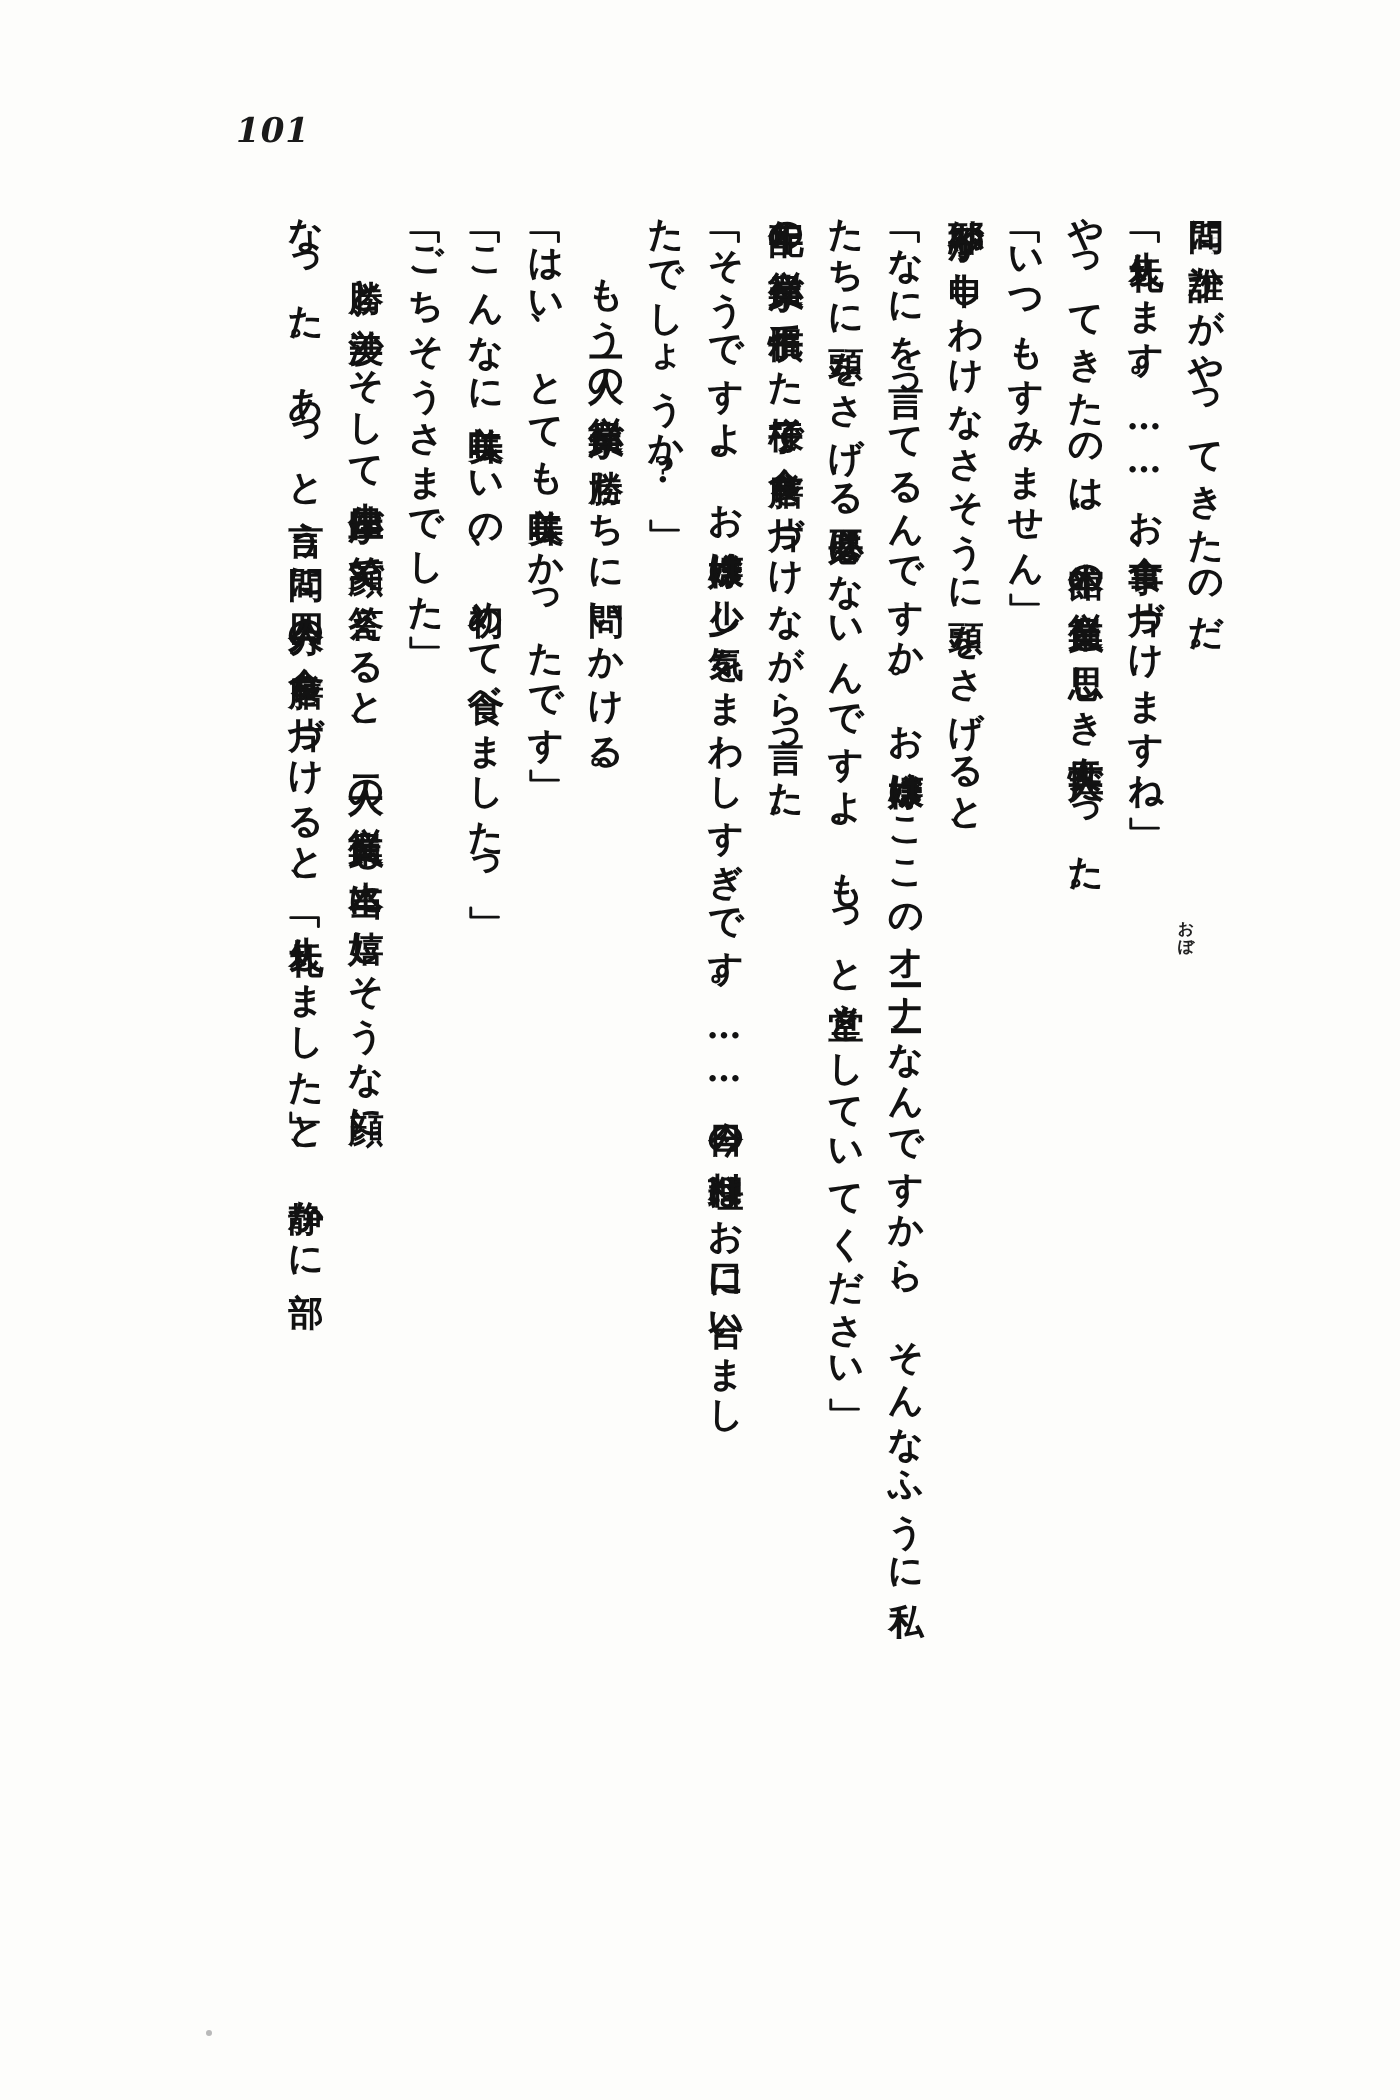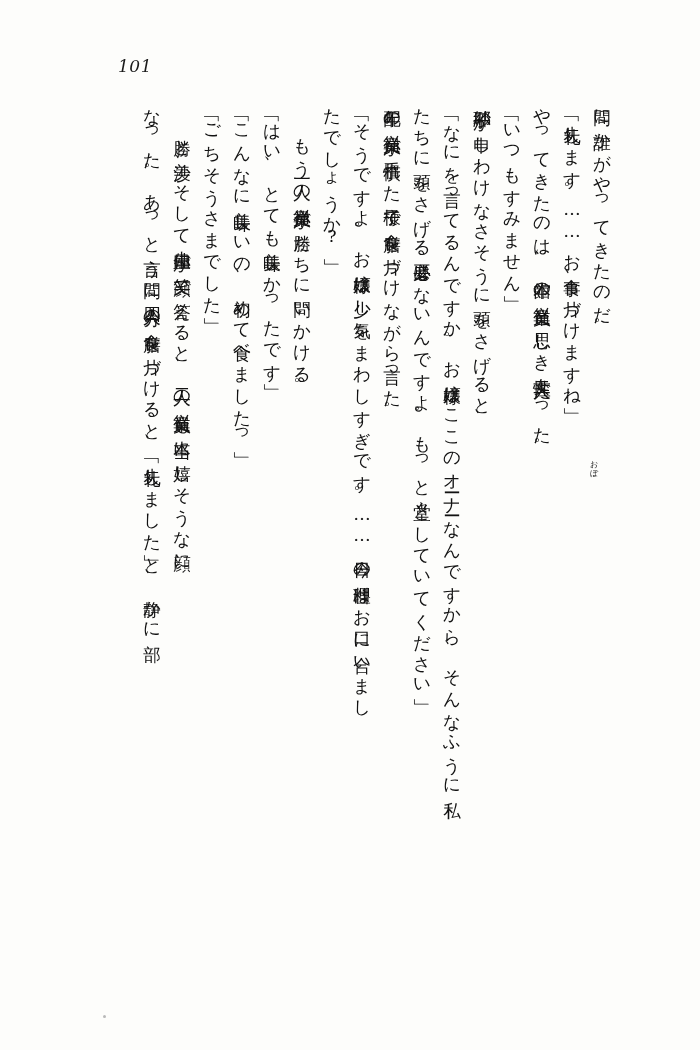--- a/index.html
+++ b/index.html
@@ -8,20 +8,21 @@
     background: #ffffff;
   }
   #page {
     position: relative;
     width: 700px;
     height: 1050px;
     background: #fdfdfb;
     overflow: hidden;
     font-family: "DejaVu Serif", "Liberation Serif", serif;
     color: #141414;
+    font-weight: bold;
   }
   
   .page-number {
     position: absolute;
     left: 118px;
     top: 56px;
     font-size: 17px;
     font-style: italic;
     font-family: "DejaVu Serif", "Liberation Serif", serif;
     color: #1a1a1a;

